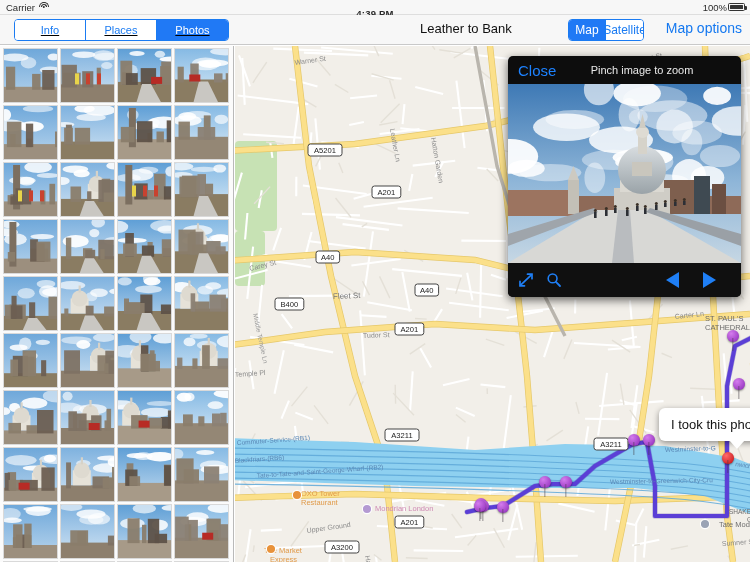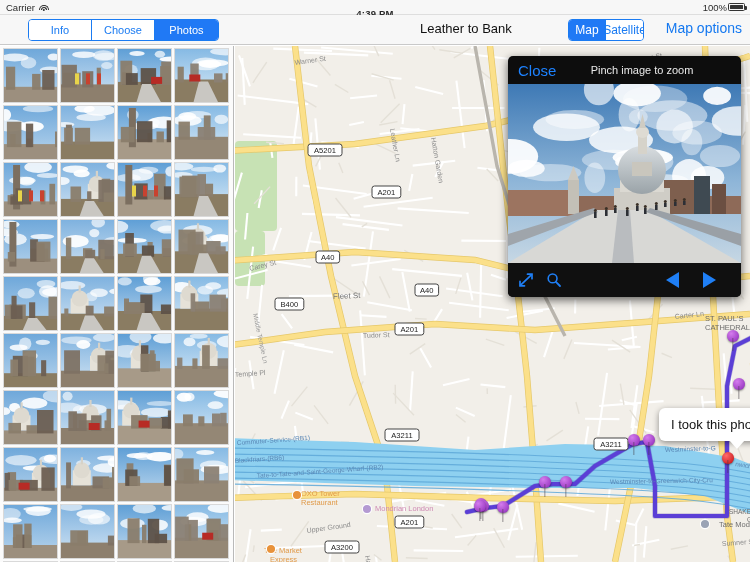--- a/index.html
+++ b/index.html
@@ -9,21 +9,21 @@
     background:#ffffff;
   }
   #app{ position:relative; width:750px; height:562px; overflow:hidden; }
 
   
   .statusbar{
     position:absolute; top:0; left:0; width:750px; height:15px;
     background:#f7f7f7; border-bottom:1px solid #dedede;
     display:flex; align-items:center; font-size:9.5px; color:#2b2b2b;
   }
-  .sb-left{ position:absolute; left:6px; display:flex; align-items:flex-end; gap:4px;}
+  .sb-left{ position:absolute; left:6px; display:flex; align-items:flex-start; gap:4px;}
   .sb-center{ position:absolute; left:0; width:750px; text-align:center; font-weight:bold; letter-spacing:.2px;margin-top:12px;}
   .sb-right{ position:absolute; right:5px; display:flex; align-items:center; gap:1px;}
   .wifi-ico{ display:inline-block; width:10px; height:8px; position:relative; }
   .wifi-ico i{ position:absolute; display:block; border:1.1px solid #2b2b2b; border-bottom:none;
      border-radius:50% 50% 0 0 / 100% 100% 0 0; left:50%; transform:translateX(-50%);}
   .wifi-ico i:nth-child(1){ width:10px; height:5px; top:0px;}
   .wifi-ico i:nth-child(2){ width:6px;  height:3px; top:2px;}
   .wifi-ico i:nth-child(3){ width:2.4px;height:2.4px;top:4.4px; background:#2b2b2b; border-radius:50%; border:none;}
   .batt{ width:17px; height:8px; border:1px solid #333; border-radius:1.5px; position:relative;}
   .batt::after{content:""; position:absolute; right:-3px; top:2px; width:2px; height:4px; background:#333; border-radius:0 1px 1px 0;}
@@ -38,21 +38,21 @@
     position:absolute; display:flex; border:1px solid #1a7bf2; border-radius:4px;
     overflow:hidden; height:22px; background:#fff;
   }
   .seg > div{
     display:flex; align-items:center; justify-content:center;
     font-size:11px; color:#1a7bf2; background:#fff; padding:0 6px;
     border-right:1px solid #1a7bf2;
   }
   .seg > div:last-child{ border-right:none; }
   .seg > div.on{ background:#2079f5; color:#fff; }
-  #seg-source{ left:28px; top:4px; width:191px; }
+  #seg-source{ left:14px; top:4px; width:215px;text-decoration:underline; }
   #seg-source > div{ width:33.33%; }
   #seg-maptype{ right:106px; top:4px; width:76px; }
   #seg-maptype > div{ width:50%; font-size:12px; }
 
   .tb-link{ position:absolute; font-size:14px; color:#1478f0; top:13px; transform:translateY(-50%);}
   #choose-link{ left:248px;margin-top:30px; }
   #mapopts-link{ right:8px; }
   .tb-title{ position:absolute; left:420px; top:13px; transform:translateY(-50%);
      font-size:13px; color:#111; }
 
@@ -133,21 +133,21 @@
       <span>100%</span>
       <span class="batt">
           <i></i>
         </span>
     </div>
   </div>
 
   <div class="toolbar">
     <div class="seg" id="seg-source">
       <div>Info</div>
-      <div>Choose</div>
+      <div>Places</div>
       <div class="on">Photos</div>
     </div>
 
     <div class="tb-link" id="choose-link">Choose a tubewalk</div>
 
     <div class="tb-title">Leather to Bank</div>
 
     <div class="seg" id="seg-maptype">
       <div class="on">Map</div>
       <div>Satellite</div>

